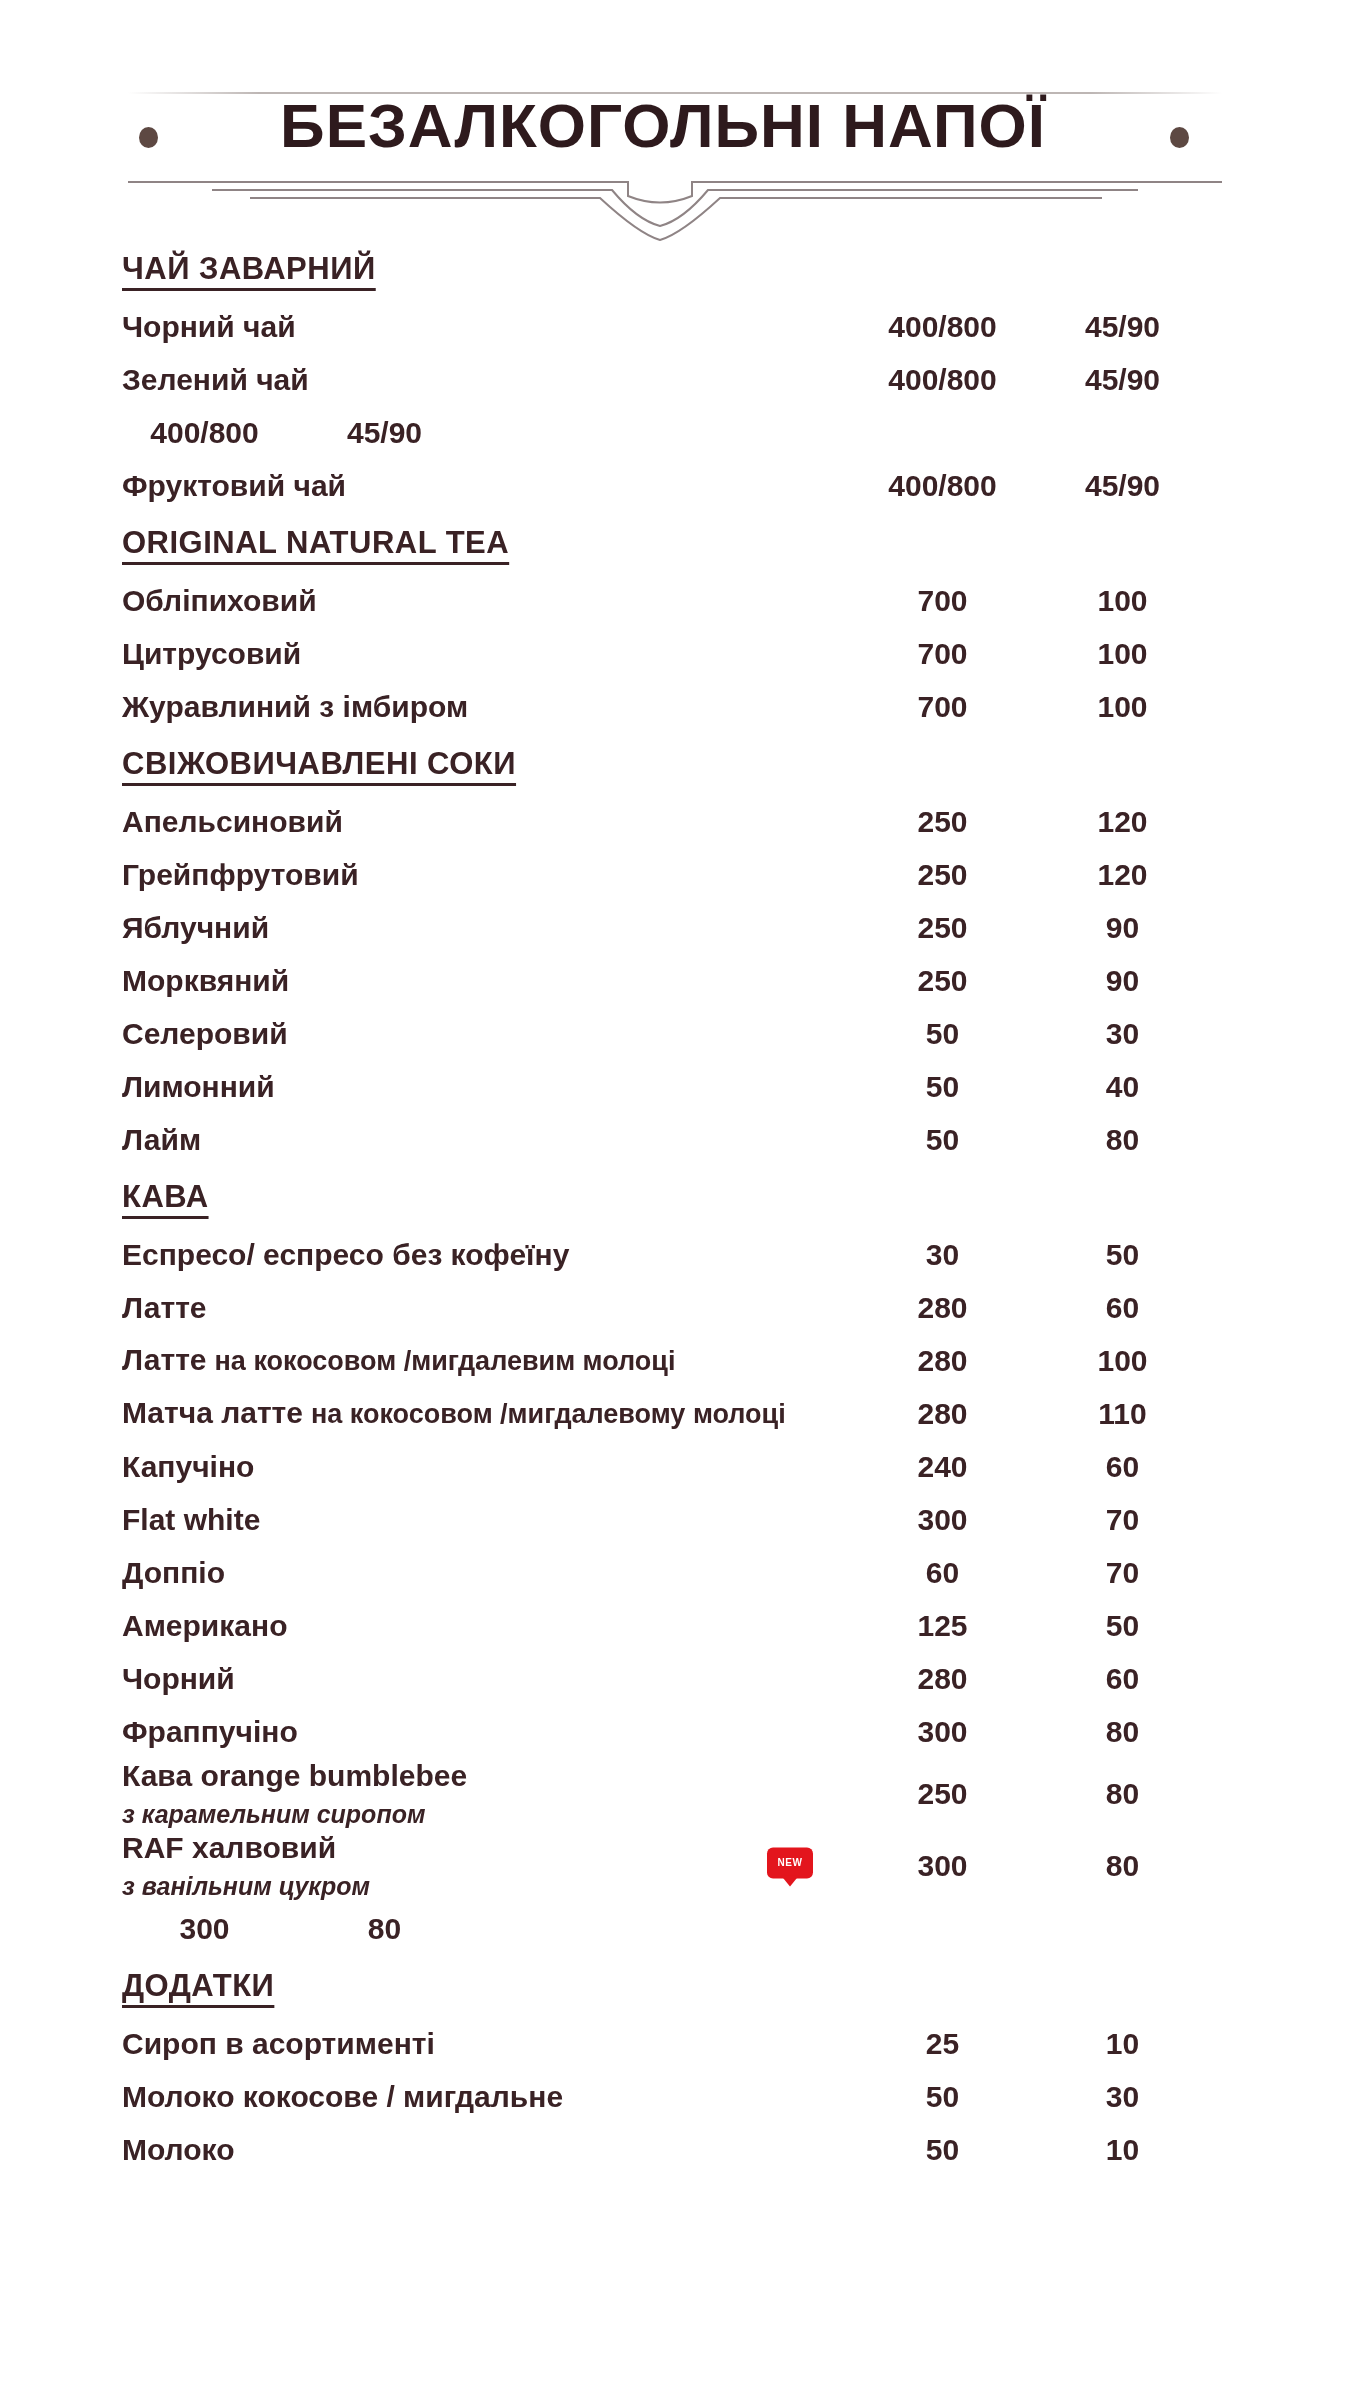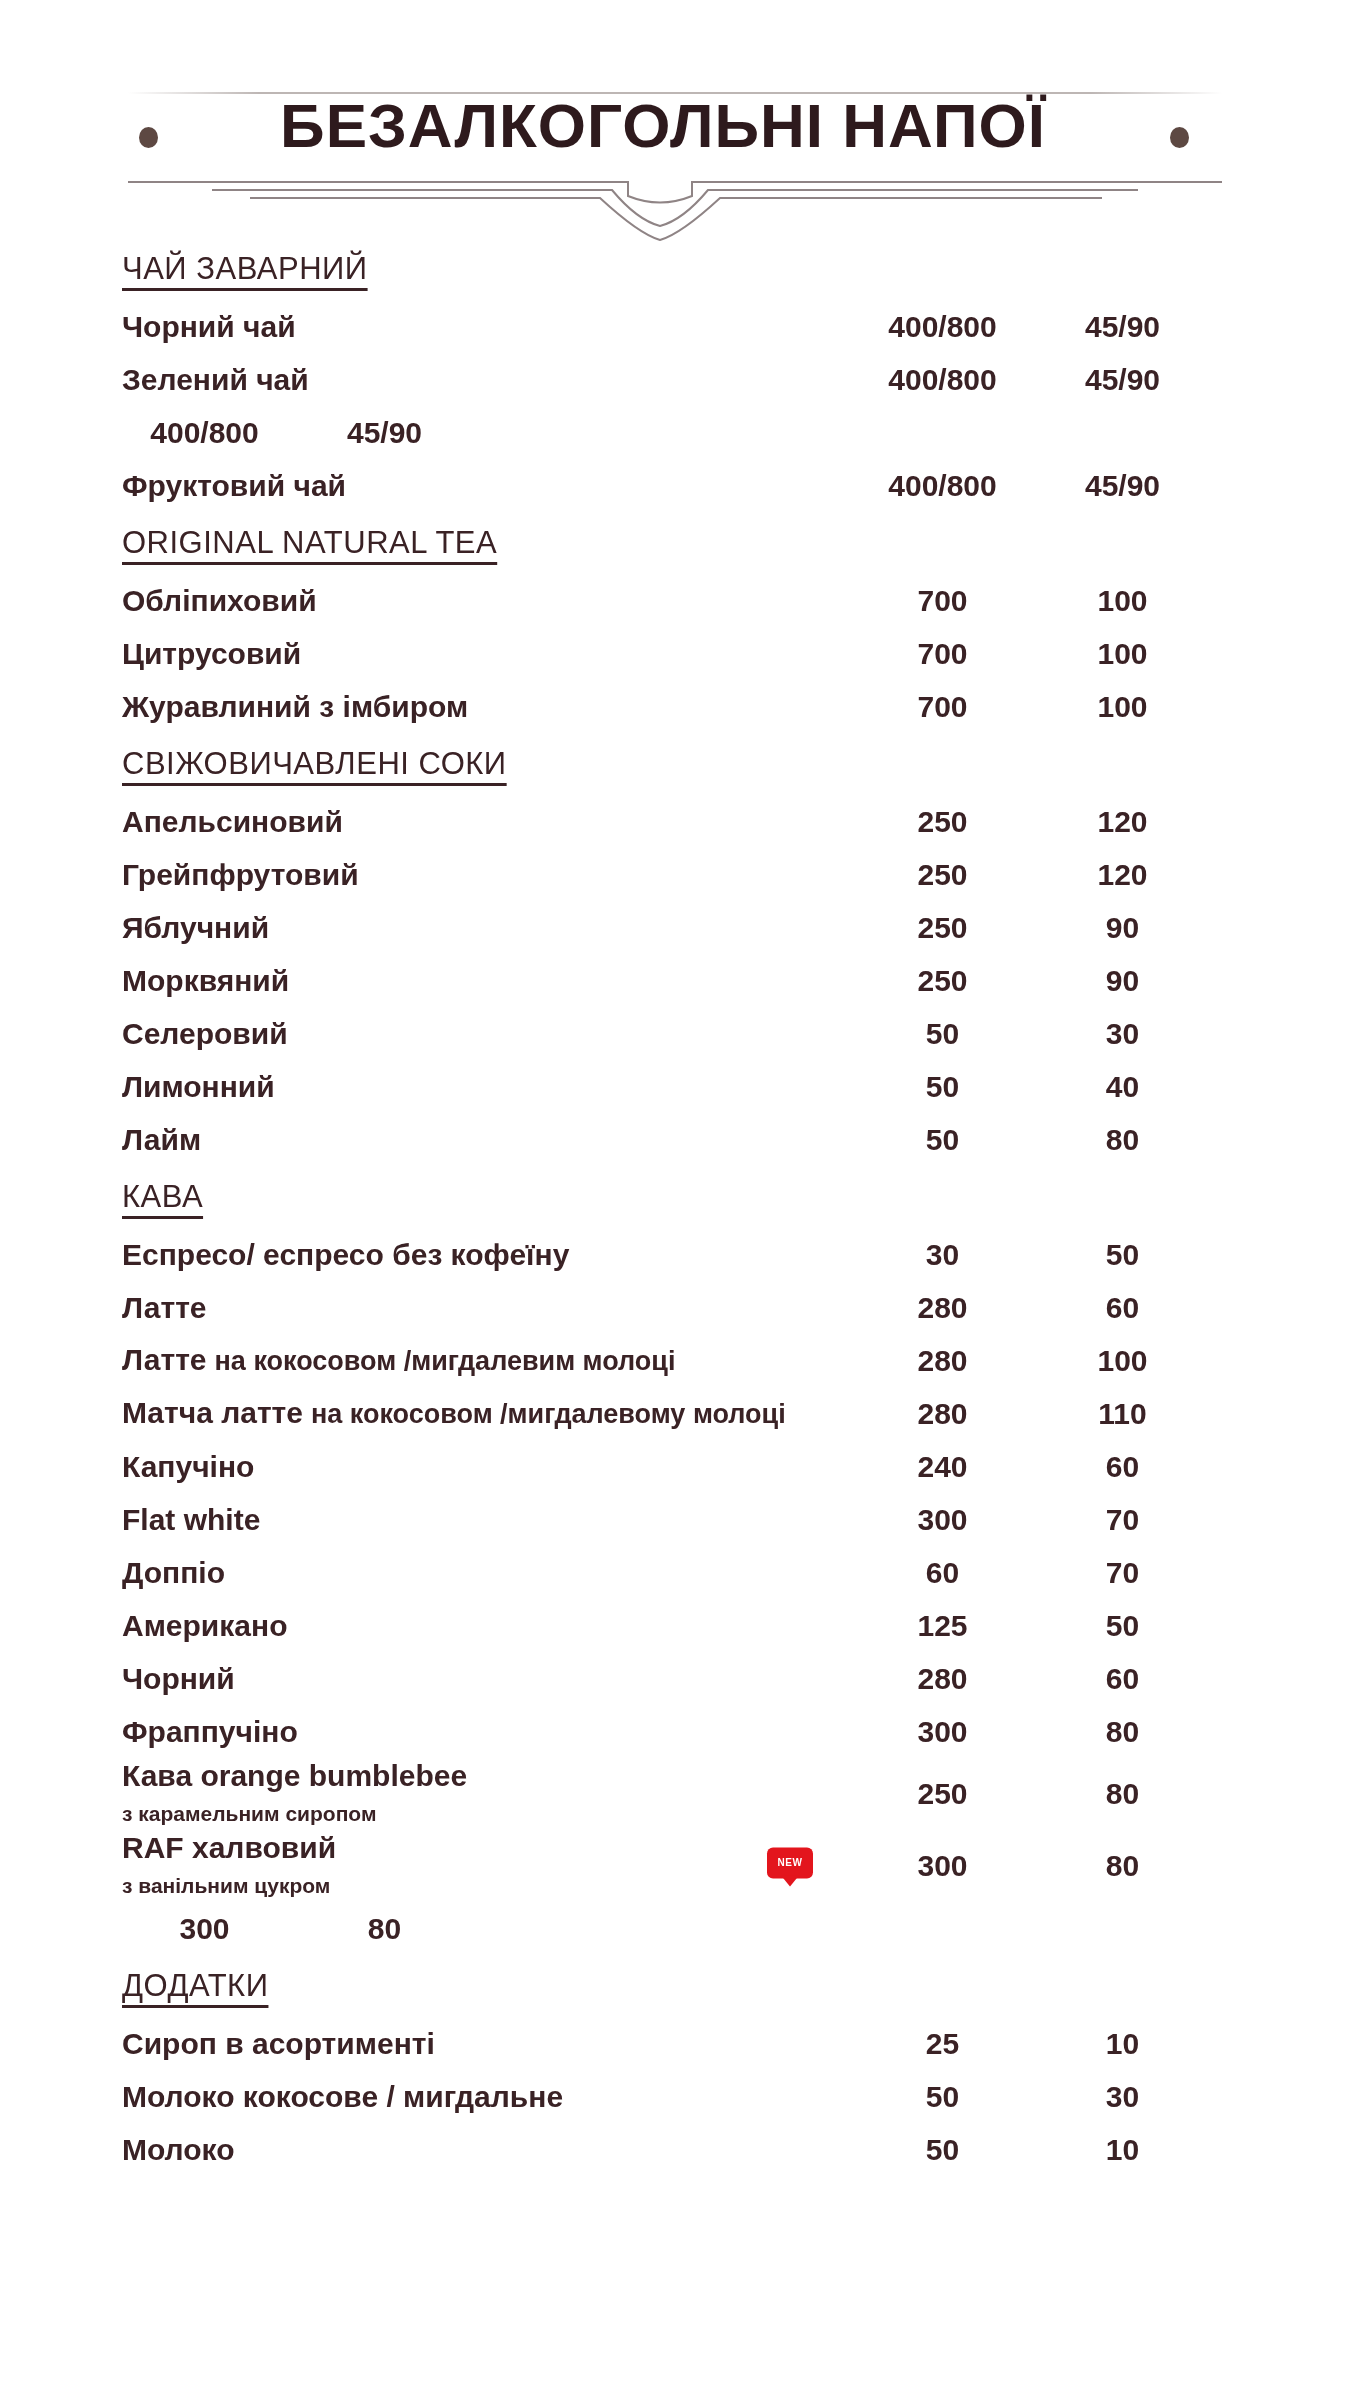--- a/index.html
+++ b/index.html
@@ -35,32 +35,32 @@
 
   
   .menu{position:absolute;left:122px;top:238px;width:1083px;}
   .colhead{display:flex;height:50px;align-items:center;font-style:italic;font-weight:bold;font-size:27px;}
   .colhead .spacer{width:738px;}
   .colhead .ml{width:165px;text-align:center;}
   .colhead .grn{width:165px;text-align:center;margin-left:15px;}
 
   .section-title{
     height:62px;display:flex;align-items:center;
-    font-size:31px;font-weight:normal;letter-spacing:0.5px;white-space:nowrap;
+    font-size:31px;font-weight:bold;letter-spacing:0.5px;white-space:nowrap;
   }
   .section-title span{
     text-decoration:underline;
     text-decoration-thickness:2.5px;
     text-underline-offset:9px;
   }
   .row{display:flex;align-items:center;height:53px;position:relative;}
   .row.tall{height:72px;}
   .row .name{width:738px;font-size:30px;font-weight:bold;line-height:32px;white-space:nowrap;}
   .row .name .suffix{font-size:27px;font-weight:bold;margin-left:8px;}
-  .row .name .subtitle{display:block;font-size:21px;font-weight:bold;line-height:28px;margin-top:8px;}
+  .row .name .subtitle{display:block;font-size:25px;font-style:italic;font-weight:bold;line-height:28px;margin-top:8px;}
   .row .ml{width:165px;text-align:center;font-size:30px;font-weight:bold;}
   .row .price{width:165px;text-align:center;font-size:30px;font-weight:bold;margin-left:15px;}
 
   .new-badge{
     position:absolute;left:645px;top:50%;transform:translateY(-60%);
     width:46px;height:31px;background:var(--badge);border-radius:6px;
     color:#ffffff;font-size:10px;font-weight:bold;letter-spacing:0.5px;
     display:flex;align-items:center;justify-content:center;
   }
   .new-badge::after{

